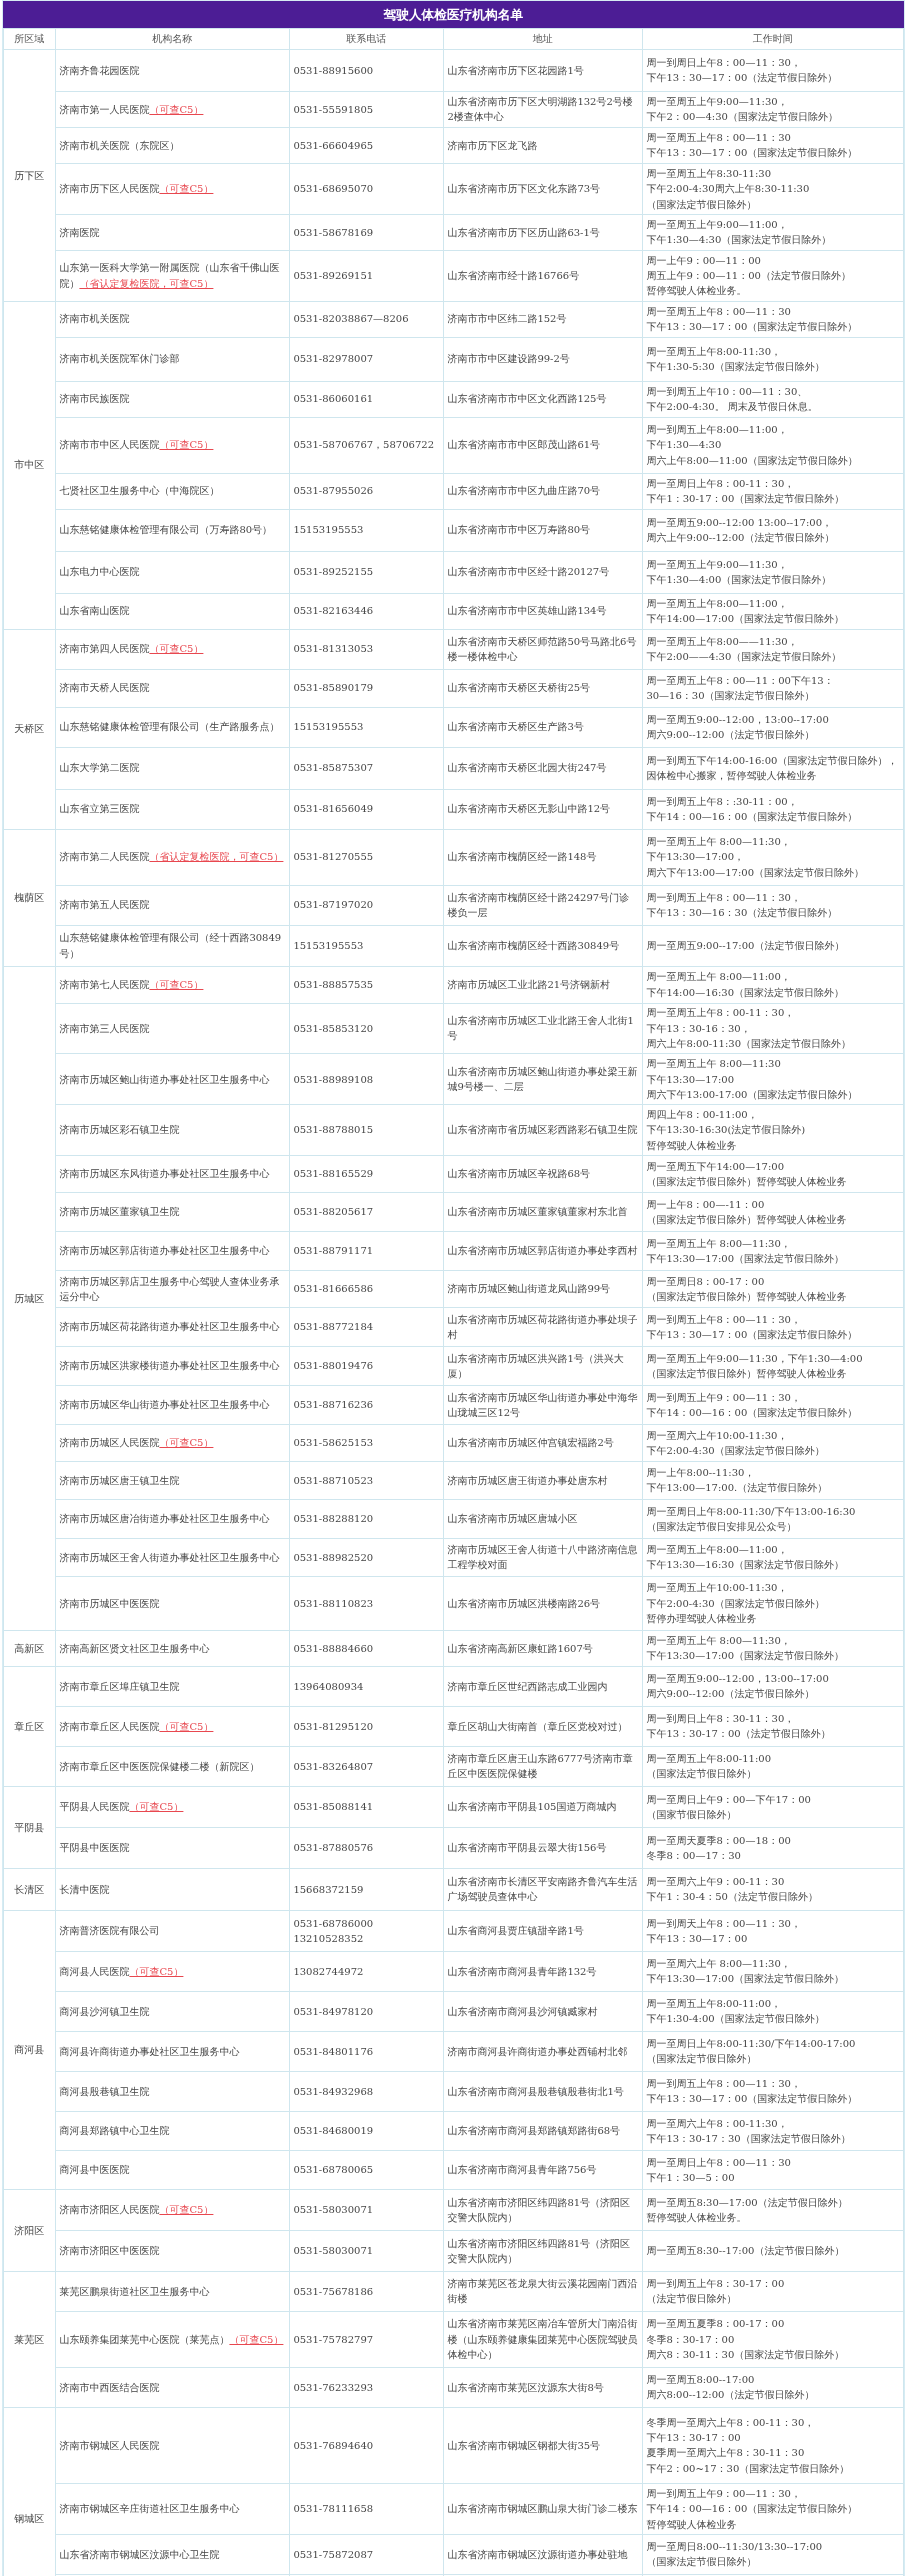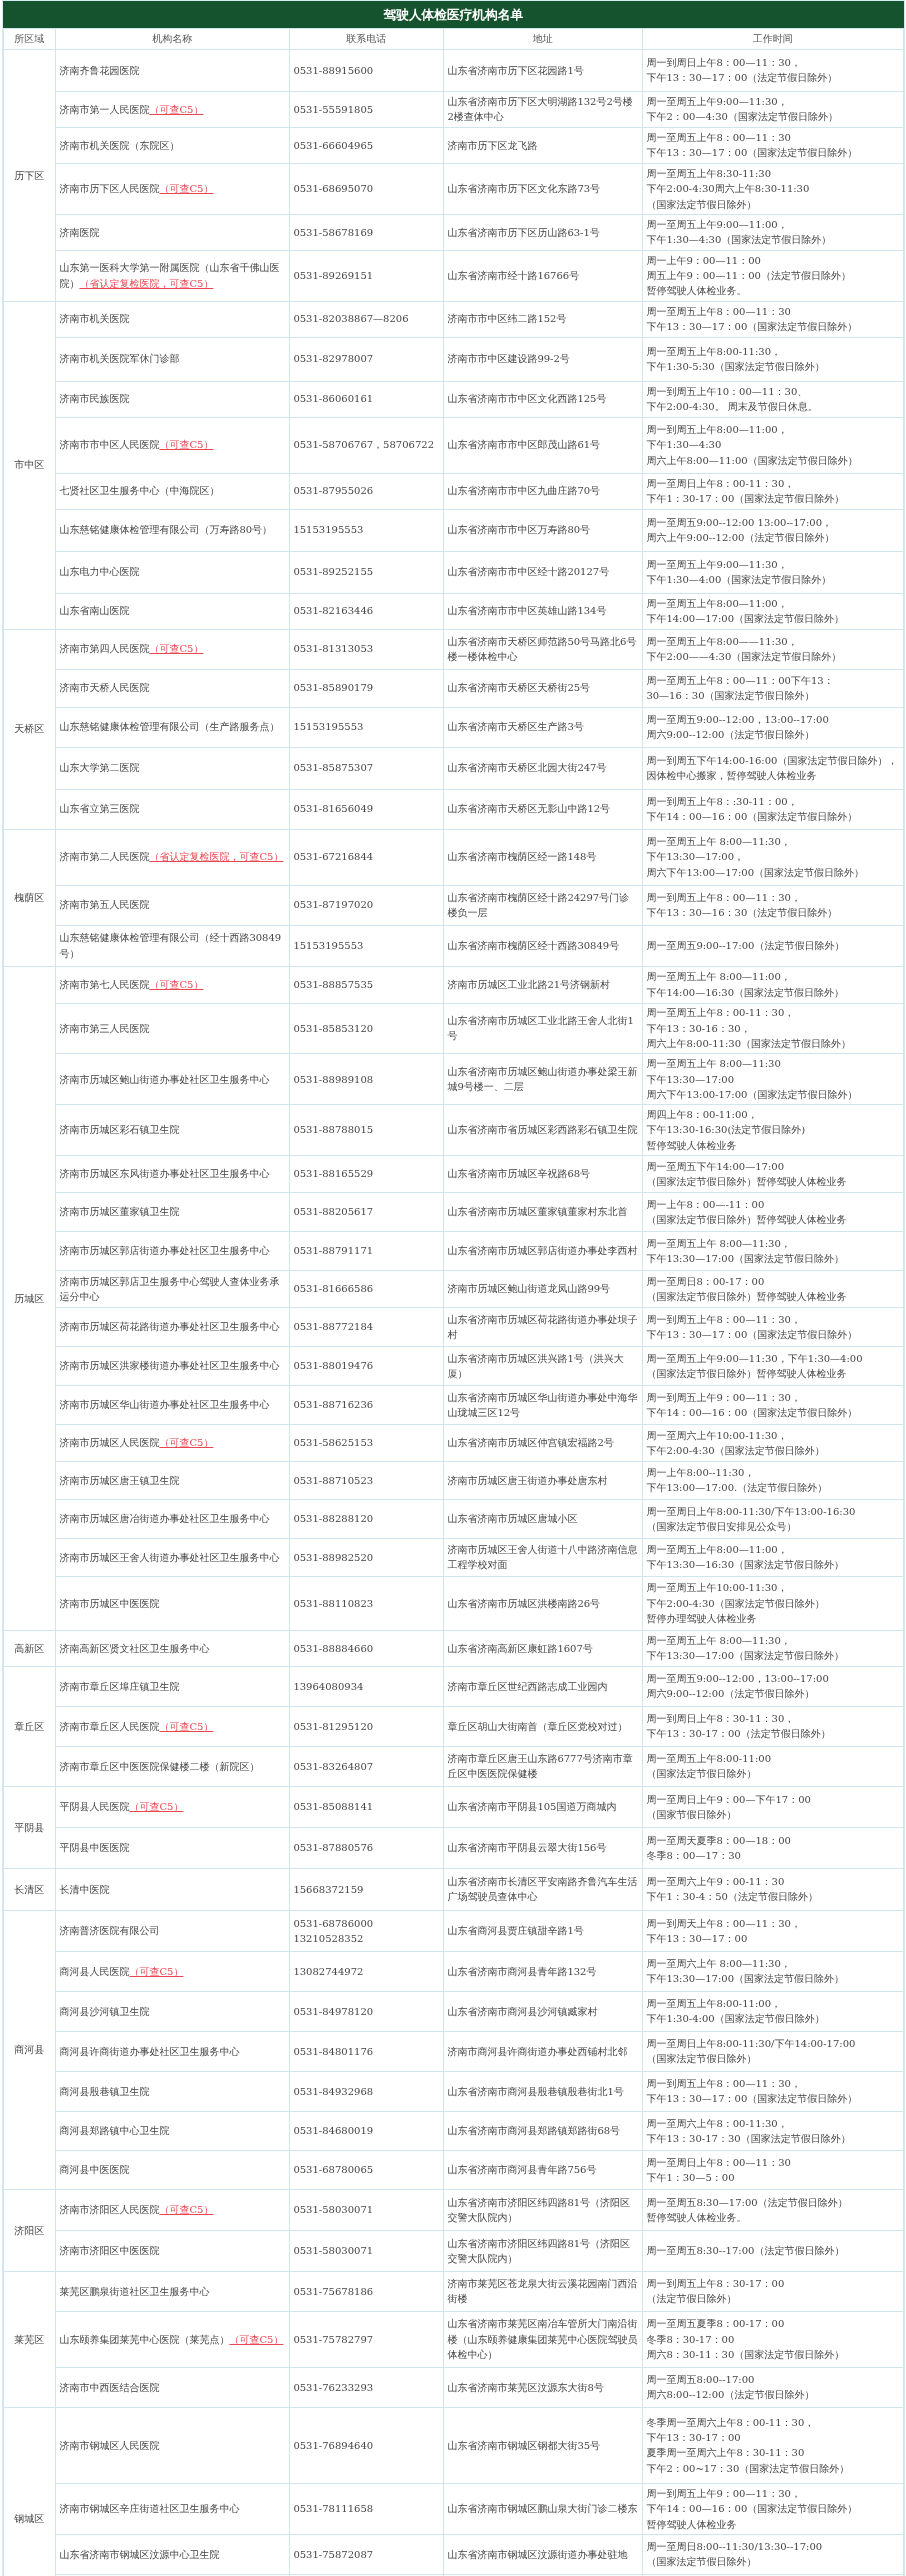--- a/index.html
+++ b/index.html
@@ -20,21 +20,21 @@
   col.c-name { width: 234px; }
   col.c-phone { width: 154px; }
   col.c-addr { width: 199px; }
   col.c-hours { width: auto; }
   .hours-line { display: block; }
 </style>
 </head>
 <body>
 
 <div class="wrap">
-  <div class="title" style="background: #14532d;">驾驶人体检医疗机构名单</div>
+  <div class="title" style="background: #4c1d95;">驾驶人体检医疗机构名单</div>
   <table>
     <colgroup>
       <col class="c-region">
         <col class="c-name">
         <col class="c-phone">
         <col class="c-addr">
         <col class="c-hours">
     </colgroup>
     <thead>
       <tr>
@@ -218,21 +218,21 @@
           <td class="phone">0531-81656049</td>
           <td class="addr">山东省济南市天桥区无影山中路12号</td>
           <td class="hours">
             <span class="hours-line">周一到周五上午8：:30-11：00，</span>
             <span class="hours-line">下午14：00—16：00（国家法定节假日除外）</span>
           </td>
         </tr>
         <tr style="height: 56px;">
           <td class="region" rowspan="3">槐荫区</td>
           <td class="name"><span>济南市第二人民医院</span><span class="red" style="color: rgb(232, 71, 79);">（省认定复检医院，可查C5）</span></td>
-          <td class="phone">0531-67216844</td>
+          <td class="phone">0531-81270555</td>
           <td class="addr">山东省济南市槐荫区经一路148号</td>
           <td class="hours">
             <span class="hours-line">周一至周五上午 8:00—11:30，</span>
             <span class="hours-line">下午13:30—17:00，</span>
             <span class="hours-line">周六下午13:00—17:00（国家法定节假日除外）</span>
           </td>
         </tr>
         <tr style="height: 40px;">
           <td class="name"><span>济南市第五人民医院</span></td>
           <td class="phone">0531-87197020</td>

